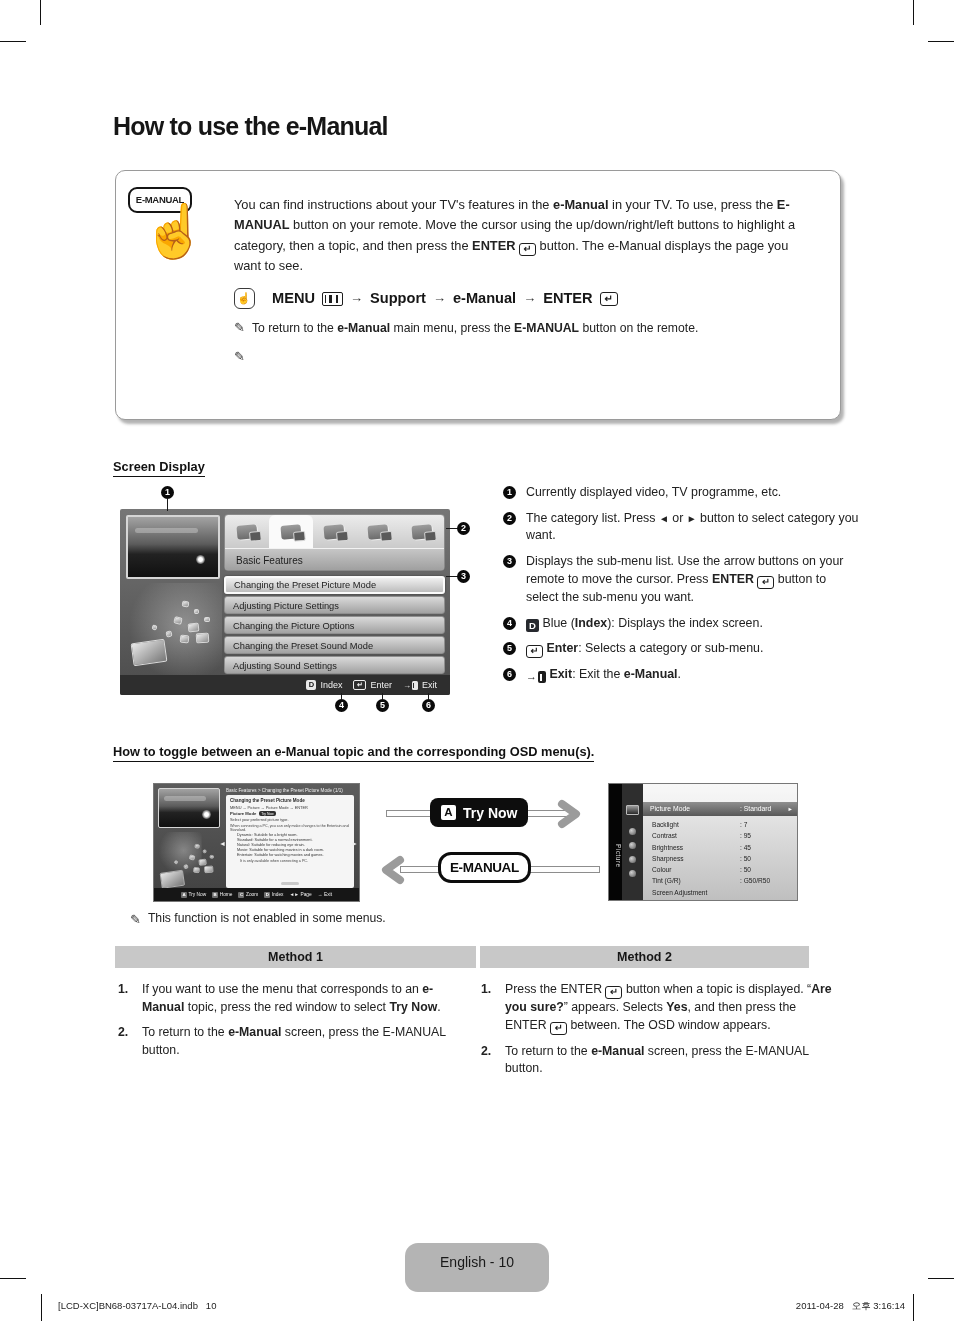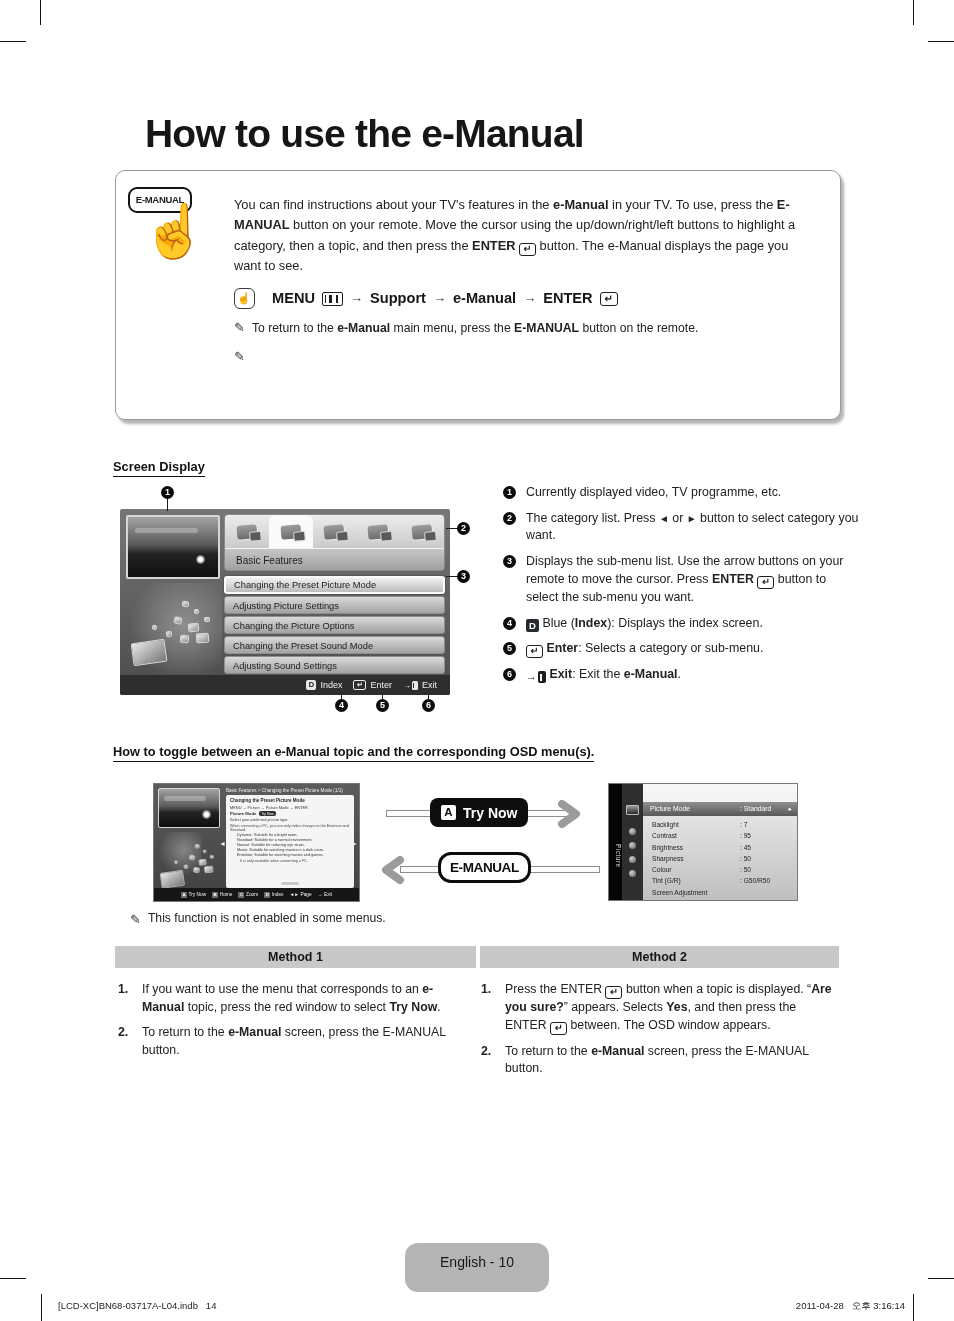--- a/index.html
+++ b/index.html
@@ -5,21 +5,21 @@
   * { margin:0; padding:0; box-sizing:border-box; }
   html,body { background:#ffffff; }
   .page {
     position:relative; width:954px; height:1321px; background:#fff;
     font-family:"Liberation Sans", sans-serif; color:#1c1c1c; overflow:hidden;
   }
   .crop { position:absolute; background:#111; }
   .pre { white-space:pre; }
 
   
-  .title { position:absolute; left:113px; top:112px; font-size:39px; font-weight:bold; letter-spacing:-0.8px; color:#161616;margin-left:32px; }
+  .title { position:absolute; left:113px; top:112px; font-size:25px; font-weight:bold; letter-spacing:-0.8px; color:#161616; }
 
   
   .introbox { position:absolute; left:115px; top:170px; width:726px; height:250px;
     border:1px solid #9a9a9a; border-radius:10px; background:#fff;
     box-shadow:3px 4px 3px rgba(0,0,0,0.30); }
   .emkey { position:absolute; left:12px; top:16px; width:64px; height:26px; border:2px solid #141414;
     border-radius:9px; background:#fff; text-align:center; line-height:22px; font-size:9.5px; font-weight:bold; letter-spacing:-0.3px; }
   .hand { position:absolute; left:26px; top:34px; font-size:52px; color:#222; line-height:1; }
   .introtext { position:absolute; left:118px; top:24px; width:584px; font-size:12.8px; line-height:1.6; color:#222; }
   .introtext p { margin:0; }
@@ -165,21 +165,21 @@
   .osd-row.hl { height:14px; line-height:14px; background:linear-gradient(180deg,#8f8f8f,#585858);
     color:#fff; font-size:6.8px; margin-bottom:3px; }
   .osd-row.hl .lab { left:7px; }
   .osd-row.hl .rarr { position:absolute; right:4px; font-size:5.5px; }
 
   
   .note2line { position:absolute; left:130px; top:911px; font-size:12.2px; color:#222; display:flex; gap:7px; }
   .mh { position:absolute; top:946px; height:22px; background:#c8c8c8; font-size:12.5px; font-weight:bold;
     text-align:center; line-height:22px; color:#161616; }
   .mh1 { left:115px; width:361px; }
-  .mh2 { left:480px; width:359px; }
+  .mh2 { left:480px; width:329px; }
   .mlist { position:absolute; top:981px; font-size:12.3px; line-height:1.43; color:#222; }
   .ml1 { left:118px; width:352px; }
   .ml2 { left:481px; width:357px; }
   .mstep { display:flex; gap:7px; margin-bottom:8px; }
   .mstep .num { font-weight:bold; flex:0 0 17px; }
 
   
   .badge { position:absolute; left:405px; top:1243px; width:144px; height:49px; background:#b4b4b4;
     border-radius:13px; text-align:center; font-size:14px; color:#191919; padding-top:11px; }
   .imprint { position:absolute; top:1300px; font-size:9.5px; color:#1d1d1d; }
@@ -489,16 +489,16 @@
       <span class="num">1.</span>
       <div><span>Press the </span><span>ENTER</span> <span class="enter-ic inl">↵</span><span> button when a topic is displayed. “</span><b>Are you sure?</b><span>” appears. Selects </span><b>Yes</b><span>, and then press the </span><span>ENTER</span> <span class="enter-ic inl">↵</span><span> between. The OSD window appears.</span></div>
     </div>
     <div class="mstep">
       <span class="num">2.</span>
       <div><span>To return to the </span><b>e-Manual</b><span> screen, press the </span><span>E-MANUAL</span><span> button.</span></div>
     </div>
   </div>
 
   <div class="badge">English - 10</div>
-  <div class="imprint imp-l pre">[LCD-XC]BN68-03717A-L04.indb   14</div>
+  <div class="imprint imp-l pre">[LCD-XC]BN68-03717A-L04.indb   10</div>
   <div class="imprint imp-r pre">2011-04-28   오후 3:16:14</div>
 
 </div>
 
 </body></html>

